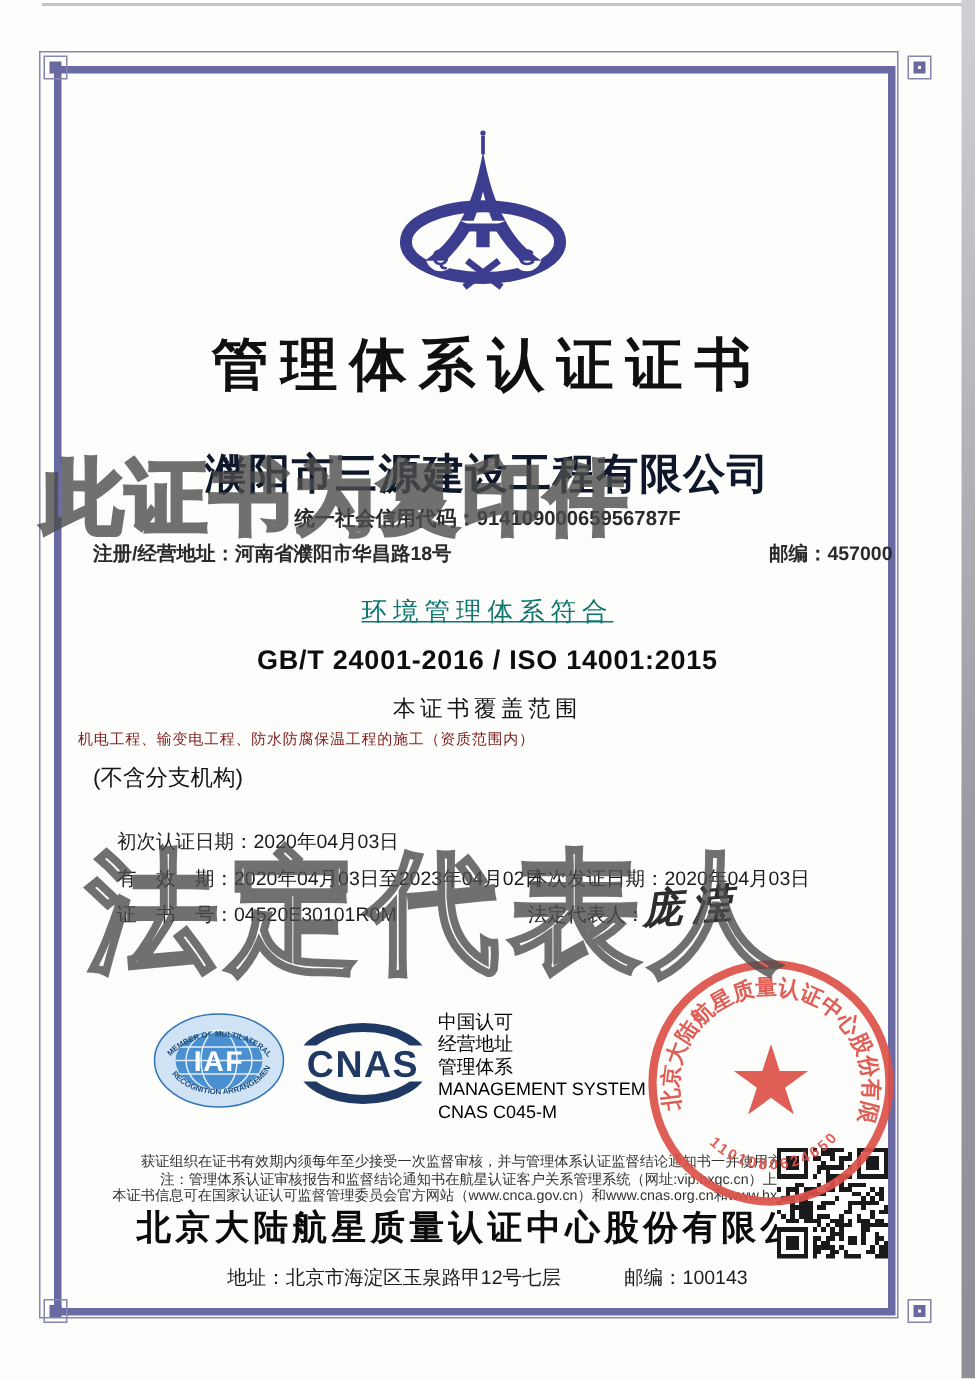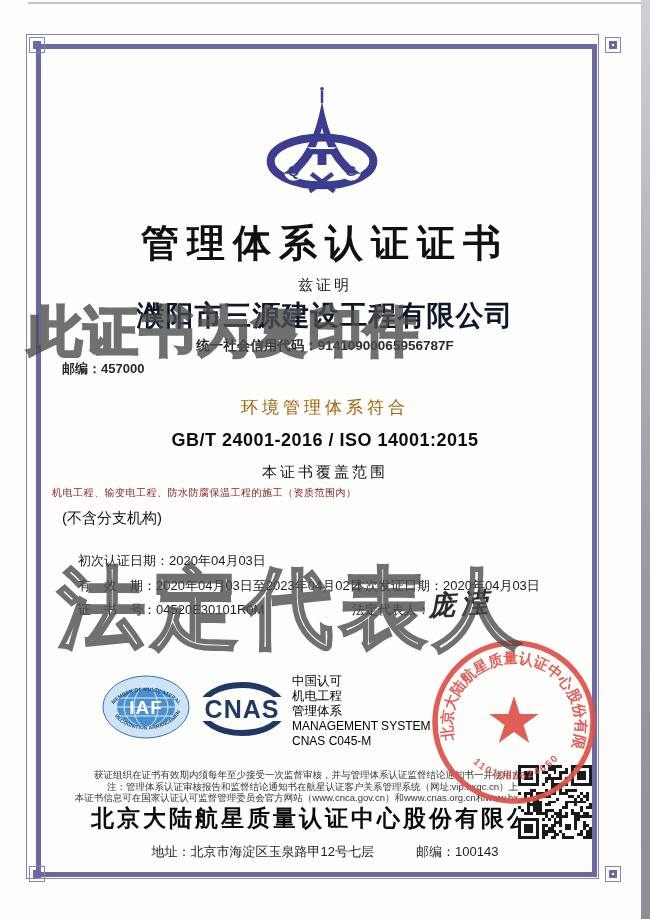--- a/index.html
+++ b/index.html
@@ -17,21 +17,21 @@
   .knot.br{right:29px;bottom:37px;}
   .knot:after{content:"";position:absolute;inset:3px;border:3px solid #6a6aa2;}
   
   .abs{position:absolute;}
   .ctr{left:0;right:0;text-align:center;}
   .title{top:218px;font-size:38px;font-weight:bold;letter-spacing:8px;color:#101010;}
   .certify{top:276px;font-size:15px;letter-spacing:3px;color:#222;}
   .company{top:297px;font-size:28px;font-weight:bold;letter-spacing:1px;color:#0f172a;}
   .credit{top:337px;font-size:13.5px;color:#2a2a2a;font-weight:bold;}
   .addr-line{top:360px;left:62px;right:55px;font-size:13px;color:#2a2a2a;font-weight:bold;display:flex;justify-content:space-between;}
-  .system{top:396px;font-size:17px;letter-spacing:4px;color:#a16207;}
+  .system{top:396px;font-size:17px;letter-spacing:4px;color:#0f766e;text-decoration:underline;}
   .standard{top:430px;font-size:18px;font-weight:bold;color:#0d0d0d;letter-spacing:.5px;}
   .scope-head{top:463px;font-size:15px;letter-spacing:3px;color:#151515;}
   .scope1{top:486px;left:52px;right:50px;font-size:10px;color:#7f1d1d;letter-spacing:.5px;}
   .scope2{top:509px;left:62px;font-size:15px;color:#141414;}
   .row-dates{font-size:13px;color:#1c1c1c;}
   .lab-col-l{left:78px;}
   .lab-col-r{left:352px;margin-top:25px;}
   .dline1{top:552px;}
   .dline2{top:577px;left:78px;}
   .dline3{top:601px;left:78px;}
@@ -87,25 +87,25 @@
         <path d="M87,72 C93,84 102,94 114,102 L98,102 C89,93 82,84 78,76 Z"></path>
         <path d="M56,74 h28 v6 h-9 v12 h-10 v-12 h-9 z"></path>
       </g>
       <g stroke="#3d3d8f" stroke-width="5" fill="none">
         <path d="M58,102 L84,122 M82,102 L56,122"></path>
       </g>
     </svg>
   </div>
 
   <div class="abs ctr title">管理体系认证证书</div>
-  <div class="abs ctr certify">兹证明</div>
   <div class="abs ctr company">濮阳市三源建设工程有限公司</div>
   <div class="abs ctr credit">统一社会信用代码：91410900065956787F</div>
 
   <div class="abs addr-line">
+    <span>注册/经营地址：河南省濮阳市华昌路18号</span>
     <span>邮编：457000</span>
   </div>
 
   <div class="abs ctr system">环境管理体系符合</div>
   <div class="abs ctr standard">GB/T 24001-2016 / ISO 14001:2015</div>
   <div class="abs ctr scope-head">本证书覆盖范围</div>
   <div class="abs scope1">机电工程、输变电工程、防水防腐保温工程的施工（资质范围内）</div>
   <div class="abs scope2">(不含分支机构)</div>
 
   <div class="abs row-dates lab-col-l dline1">初次认证日期：2020年04月03日</div>
@@ -143,21 +143,21 @@
   <div class="cnas-wrap">
     <svg viewBox="0 0 88 56" width="88" height="56">
       <ellipse cx="44" cy="28" rx="41" ry="24" fill="none" stroke="#1f3864" stroke-width="6"></ellipse>
       <rect x="0" y="16" width="88" height="24" fill="#fdfdfc"></rect>
       <text x="44" y="37" text-anchor="middle" font-size="25" font-weight="bold" fill="#1f3864" letter-spacing="1">CNAS</text>
     </svg>
   </div>
 
   <div class="acc-text">
     <div>中国认可</div>
-    <div>机电工程</div>
+    <div>经营地址</div>
     <div>管理体系</div>
     <div class="en">MANAGEMENT SYSTEM</div>
     <div class="en">CNAS C045-M</div>
   </div>
 
   <div class="seal-wrap">
     <svg viewBox="0 0 172 172" width="172" height="172">
       <defs>
         <path id="sealTop" d="M 27,108 A 62,62 0 1 1 145,108"></path>
         <path id="sealBottom" d="M 36,115 A 58,58 0 0 0 136,115"></path>

